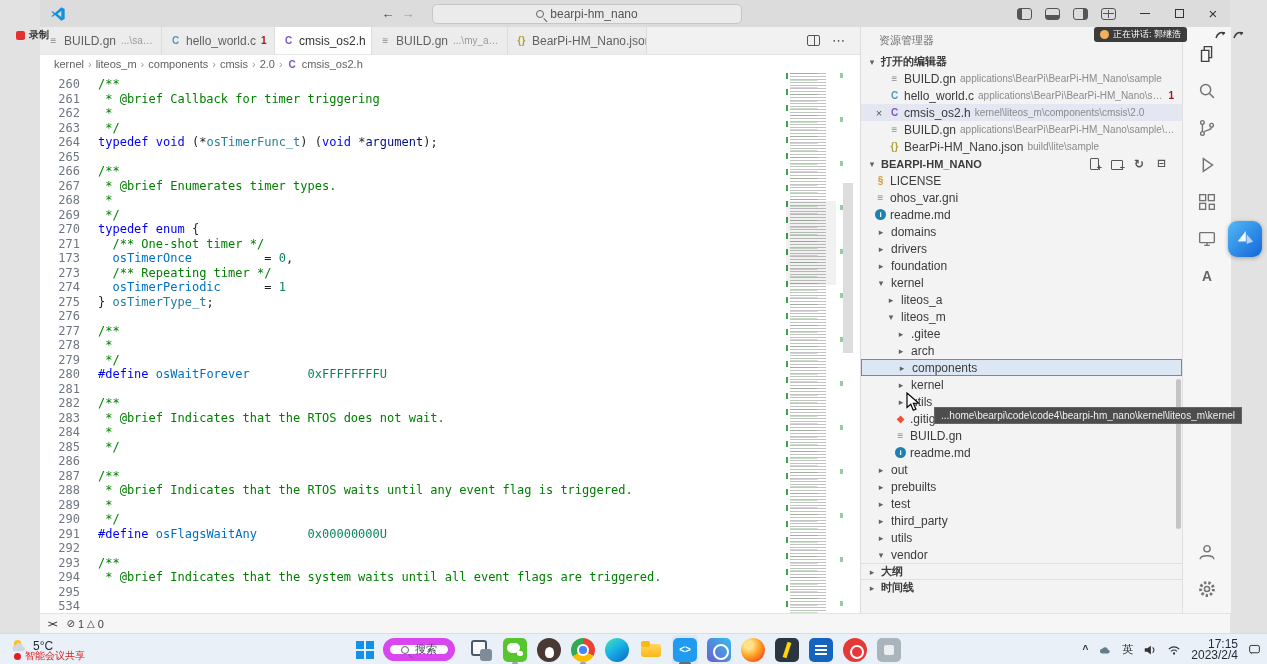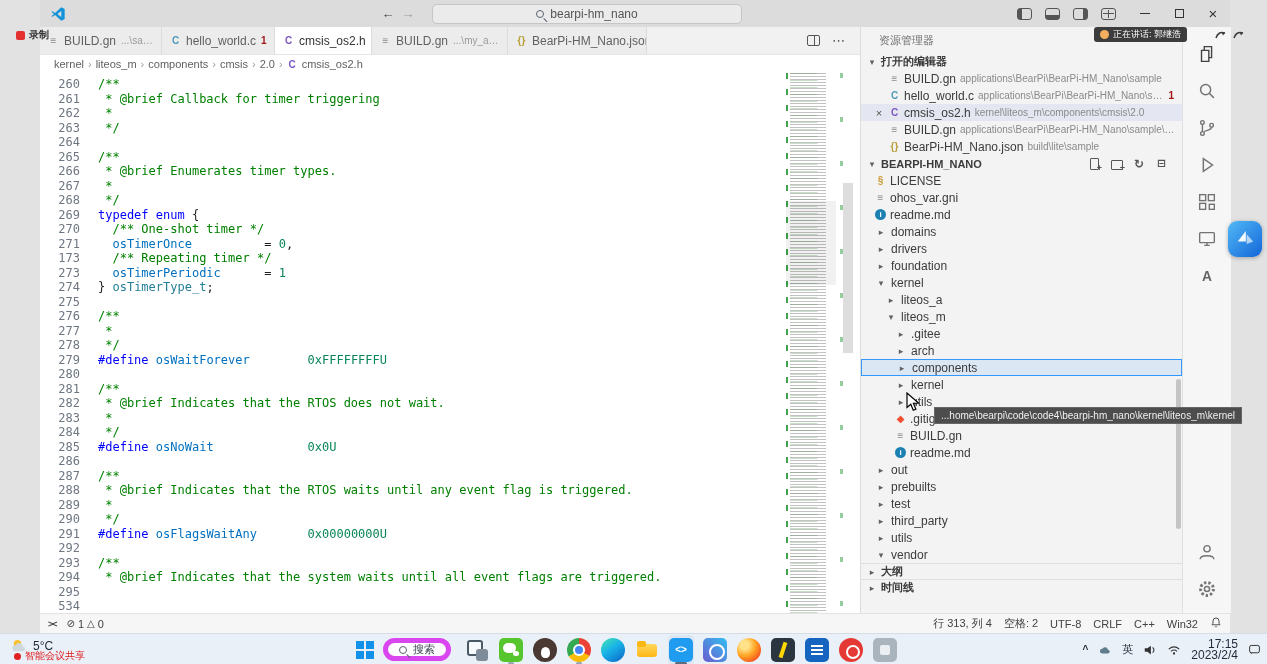--- a/index.html
+++ b/index.html
@@ -107,21 +107,21 @@
 
   
   .taskbar{position:absolute;left:0;top:633px;width:1267px;height:31px;background:#eaf0f8;border-top:1px solid #d6dde6}
   .weather{position:absolute;left:10px;top:3px;display:flex;align-items:center;gap:5px;font-size:12px;color:#1f2937}
   .tb-center{position:absolute;left:356px;top:0;height:31px;display:flex;align-items:center;gap:9px}
   .startbtn{width:18px;height:18px;background:
     linear-gradient(#1291ea,#1291ea) 0 0/8px 8px no-repeat,
     linear-gradient(#1291ea,#1291ea) 10px 0/8px 8px no-repeat,
     linear-gradient(#1291ea,#1291ea) 0 10px/8px 8px no-repeat,
     linear-gradient(#1291ea,#1291ea) 10px 10px/8px 8px no-repeat}
-  .tbsearch{height:23px;border-radius:12px;background:#fdfdfd;border:5px solid #d946ef;display:flex;align-items:center;gap:6px;padding:0 11px;font-size:11px;color:#3b4552}
+  .tbsearch{height:23px;border-radius:12px;background:#fdfdfd;border:7px solid #d946ef;display:flex;align-items:center;gap:6px;padding:0 11px;font-size:11px;color:#3b4552}
   .appwrap{position:relative;width:26px;height:30px;display:flex;align-items:center;justify-content:center}
   .appwrap.active{background:#dde6f2;border-radius:4px}
   .runbar{position:absolute;bottom:0;left:50%;transform:translateX(-50%);width:6px;height:3px;border-radius:2px;background:#98a5b3}
   .runbar.act{width:12px;background:#5f6d7d}
   .appicon{width:24px;height:24px;border-radius:5px;position:relative;overflow:hidden}
   .app-taskview{overflow:visible;border-radius:0}
   .app-taskview::before{content:"";position:absolute;left:2px;top:2px;width:12px;height:12px;border:2px solid #4b5866;border-radius:3px;background:#f7fafc}
   .app-taskview::after{content:"";position:absolute;right:1px;bottom:1px;width:12px;height:12px;border-radius:3px;background:#7e8b99}
   .app-wechat{background:#57c52e}
   .app-wechat::before{content:"";position:absolute;left:4px;top:5px;width:13px;height:10px;border-radius:6px;background:#fff}
@@ -285,20 +285,21 @@
               <div class="lnum">293</div>
               <div class="lnum">294</div>
               <div class="lnum">295</div>
               <div class="lnum">534</div>
             </div>
           <div class="codelines">
               <div class="cline"><span class="tok-cm">/**</span></div>
               <div class="cline"><span class="tok-cm"> * @brief Callback for timer triggering</span></div>
               <div class="cline"><span class="tok-cm"> *</span></div>
               <div class="cline"><span class="tok-cm"> */</span></div>
+              <div class="cline"><span class="tok-kw">typedef</span><span class="tok-pl"> </span><span class="tok-kw">void</span><span class="tok-pl"> (*</span><span class="tok-ty">osTimerFunc_t</span><span class="tok-pl">) (</span><span class="tok-kw">void</span><span class="tok-pl"> *</span><span class="tok-va">argument</span><span class="tok-pl">);</span></div>
               <div class="cline"></div>
               <div class="cline"><span class="tok-cm">/**</span></div>
               <div class="cline"><span class="tok-cm"> * @brief Enumerates timer types.</span></div>
               <div class="cline"><span class="tok-cm"> *</span></div>
               <div class="cline"><span class="tok-cm"> */</span></div>
               <div class="cline"><span class="tok-kw">typedef</span><span class="tok-pl"> </span><span class="tok-kw">enum</span><span class="tok-pl"> {</span></div>
               <div class="cline"><span class="tok-cm">  /** One-shot timer */</span></div>
               <div class="cline"><span class="tok-pl">  </span><span class="tok-en">osTimerOnce</span><span class="tok-pl">          = </span><span class="tok-nu">0</span><span class="tok-pl">,</span></div>
               <div class="cline"><span class="tok-cm">  /** Repeating timer */</span></div>
               <div class="cline"><span class="tok-pl">  </span><span class="tok-en">osTimerPeriodic</span><span class="tok-pl">      = </span><span class="tok-nu">1</span></div>
@@ -306,21 +307,20 @@
               <div class="cline"></div>
               <div class="cline"><span class="tok-cm">/**</span></div>
               <div class="cline"><span class="tok-cm"> *</span></div>
               <div class="cline"><span class="tok-cm"> */</span></div>
               <div class="cline"><span class="tok-kw">#define</span><span class="tok-pl"> </span><span class="tok-mc">osWaitForever</span><span class="tok-pl">        </span><span class="tok-nu">0xFFFFFFFFU</span></div>
               <div class="cline"></div>
               <div class="cline"><span class="tok-cm">/**</span></div>
               <div class="cline"><span class="tok-cm"> * @brief Indicates that the RTOS does not wait.</span></div>
               <div class="cline"><span class="tok-cm"> *</span></div>
               <div class="cline"><span class="tok-cm"> */</span></div>
-              <div class="cline"><span class="tok-kw">#define</span><span class="tok-pl"> </span><span class="tok-mc">osNoWait</span><span class="tok-pl">             </span><span class="tok-nu">0x0U</span></div>
               <div class="cline"></div>
               <div class="cline"><span class="tok-cm">/**</span></div>
               <div class="cline"><span class="tok-cm"> * @brief Indicates that the RTOS waits until any event flag is triggered.</span></div>
               <div class="cline"><span class="tok-cm"> *</span></div>
               <div class="cline"><span class="tok-cm"> */</span></div>
               <div class="cline"><span class="tok-kw">#define</span><span class="tok-pl"> </span><span class="tok-mc">osFlagsWaitAny</span><span class="tok-pl">       </span><span class="tok-nu">0x00000000U</span></div>
               <div class="cline"></div>
               <div class="cline"><span class="tok-cm">/**</span></div>
               <div class="cline"><span class="tok-cm"> * @brief Indicates that the system waits until all event flags are triggered.</span></div>
             </div>
@@ -550,34 +550,20 @@
     </div>
 
     <div class="statusbar">
       <div class="sbleft">
         <span class="remote">&gt;&lt;</span>
         <span class="probs">
           <span class="perr">⊘</span>
           <span>1</span>
           <span class="pwarn">△</span>
           <span>0</span>
-        </span>
-      </div>
-      <div class="sbright">
-        <span>行 313, 列 4</span>
-        <span>空格: 2</span>
-        <span>UTF-8</span>
-        <span>CRLF</span>
-        <span>C++</span>
-        <span>Win32</span>
-        <span>
-          <svg width="12" height="13" viewBox="0 0 16 16" fill="none" stroke="#424242" stroke-width="1.2">
-              <path d="M8 2 a4 4 0 0 1 4 4 v3 l1.3 2 H2.7 L4 9 V6 a4 4 0 0 1 4 -4 z"></path>
-              <path d="M6.8 13 a1.3 1.3 0 0 0 2.4 0"></path>
-            </svg>
         </span>
       </div>
     </div>
   </div>
 
   <div class="taskbar">
     <div class="weather">
       <svg width="18" height="18" viewBox="0 0 24 24">
           <circle cx="10" cy="9" r="5" fill="#fbc02d"></circle>
           <path d="M7 19 a4 4 0 0 1 .5-8 a5 5 0 0 1 9.5 1.5 a3.2 3.2 0 0 1 -.5 6.5 z" fill="#cfd8dc"></path>

